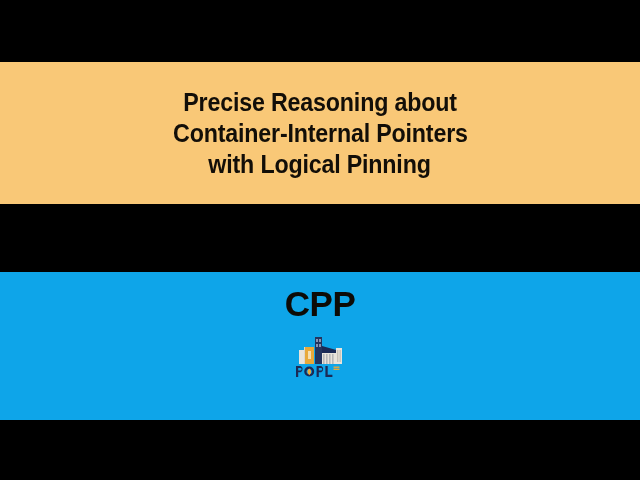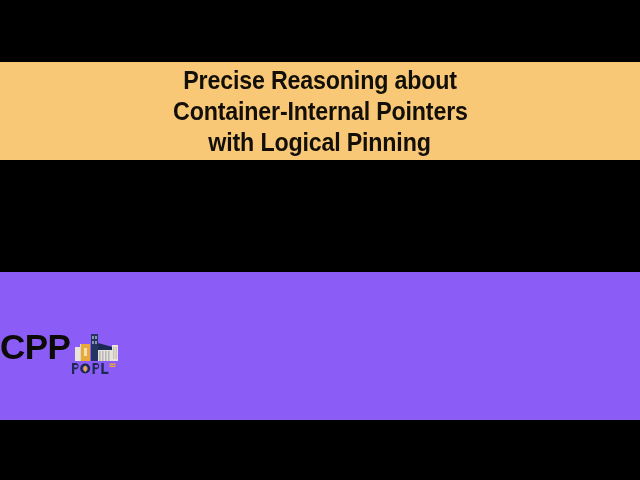--- a/index.html
+++ b/index.html
@@ -30,42 +30,42 @@
 
   
   .band {
     position: absolute;
     left: 0;
     width: 640px;
     box-sizing: border-box;
   }
   .band-title {
     top: 62px;
-    height: 98px;
+    height: 142px;
     background: #f9c877;
     display: flex;
     flex-direction: column;
     align-items: center;
     justify-content: center;
   }
   .band-authors {
     top: 188px;
     height: 84px;
     background: #fce3bf;
     display: flex;
     flex-direction: row;
     align-items: center;
     justify-content: center;
   }
   .band-venue {
     top: 272px;
     height: 148px;
-    background: #8b5cf6;
+    background: #0ea5e9;
     display: flex;
-    flex-direction: row;
+    flex-direction: column;
     align-items: center;
     justify-content: flex-start;
     padding-top: 14px;
   }
 
   
   .title-line {
     color: #120e08;
     font-size: 25px;
     font-weight: bold;

